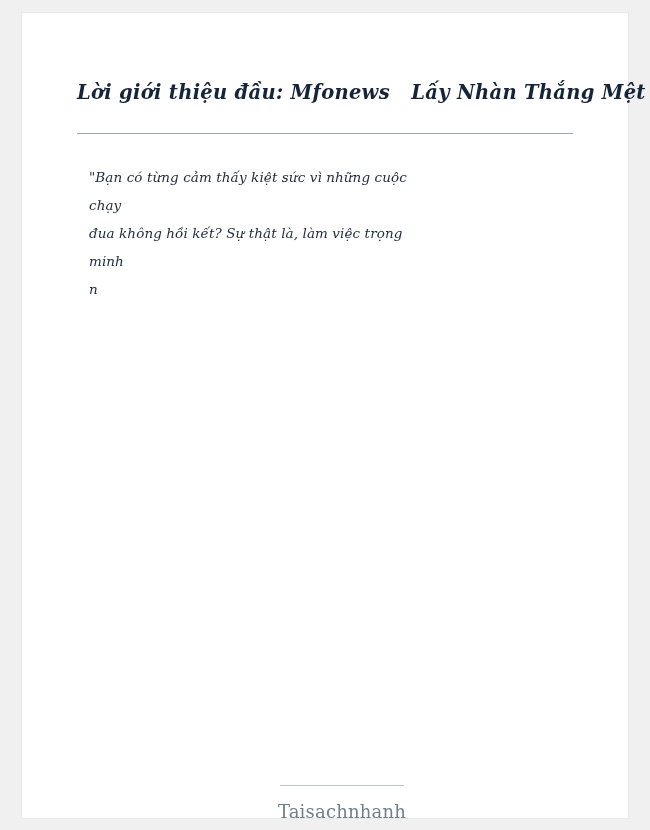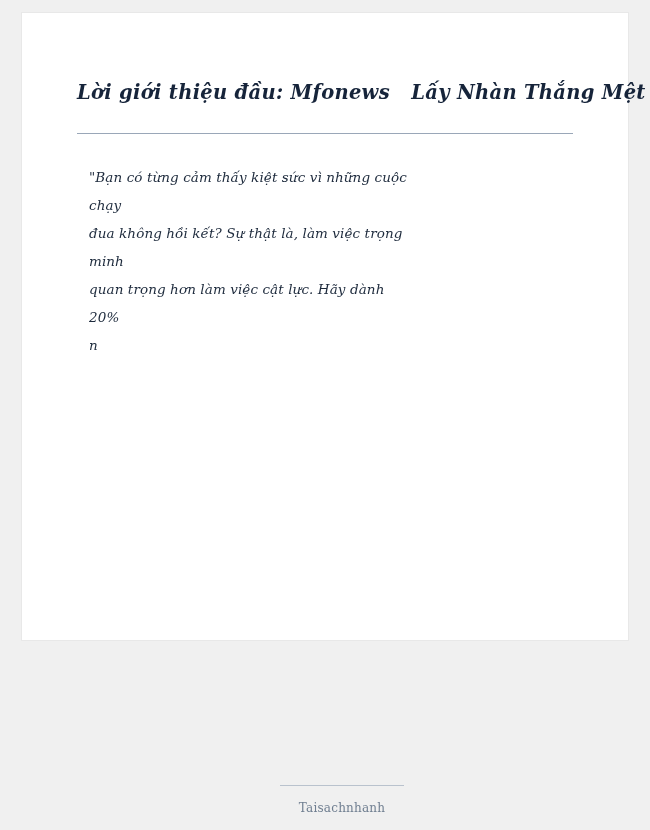--- a/index.html
+++ b/index.html
@@ -11,21 +11,21 @@
     height: 830px;
     background: #f0f0f0;
     font-family: "Liberation Serif", serif;
     overflow: hidden;
   }
   .page {
     position: absolute;
     left: 22px;
     top: 13px;
     width: 606px;
-    height: 627px;
+    height: 805px;
     background: #ffffff;
     box-shadow: 0 0 0 1px rgba(0,0,0,0.03);
   }
   .doc-inner {
     position: absolute;
     left: 0;
     top: 0;
     right: 0;
     bottom: 0;
   }
@@ -74,39 +74,38 @@
     height: 1px;
     background: #b9c2cd;
   }
   .footer-text {
     position: absolute;
     left: 155px;
     top: 788px;
     width: 330px;
     text-align: center;
     font-family: "DejaVu Serif", serif;
-    font-size: 12px;
+    font-size: 18px;
     color: #6f7e90;
     letter-spacing: 0.2px;
   }
 </style>
 </head>
 <body>
 
 <div class="page">
   <div class="doc-inner">
 
     <div class="doc-title">Lời giới thiệu đầu: Mfonews   Lấy Nhàn Thắng Mệt</div>
 
     <div class="title-rule"></div>
 
     <div class="body-text">
       <p>"Bạn có từng cảm thấy kiệt sức vì những cuộc chạy</p>
       <p>đua không hồi kết? Sự thật là, làm việc trọng minh</p>
-      <p>quan trọng hơn làm việc cật lực. Hãy dành 20%</p>
       <p>n</p>
     </div>
 
     <div class="footer-rule"></div>
 
     <div class="footer-text">Taisachnhanh</div>
 
   </div>
 </div>
 

